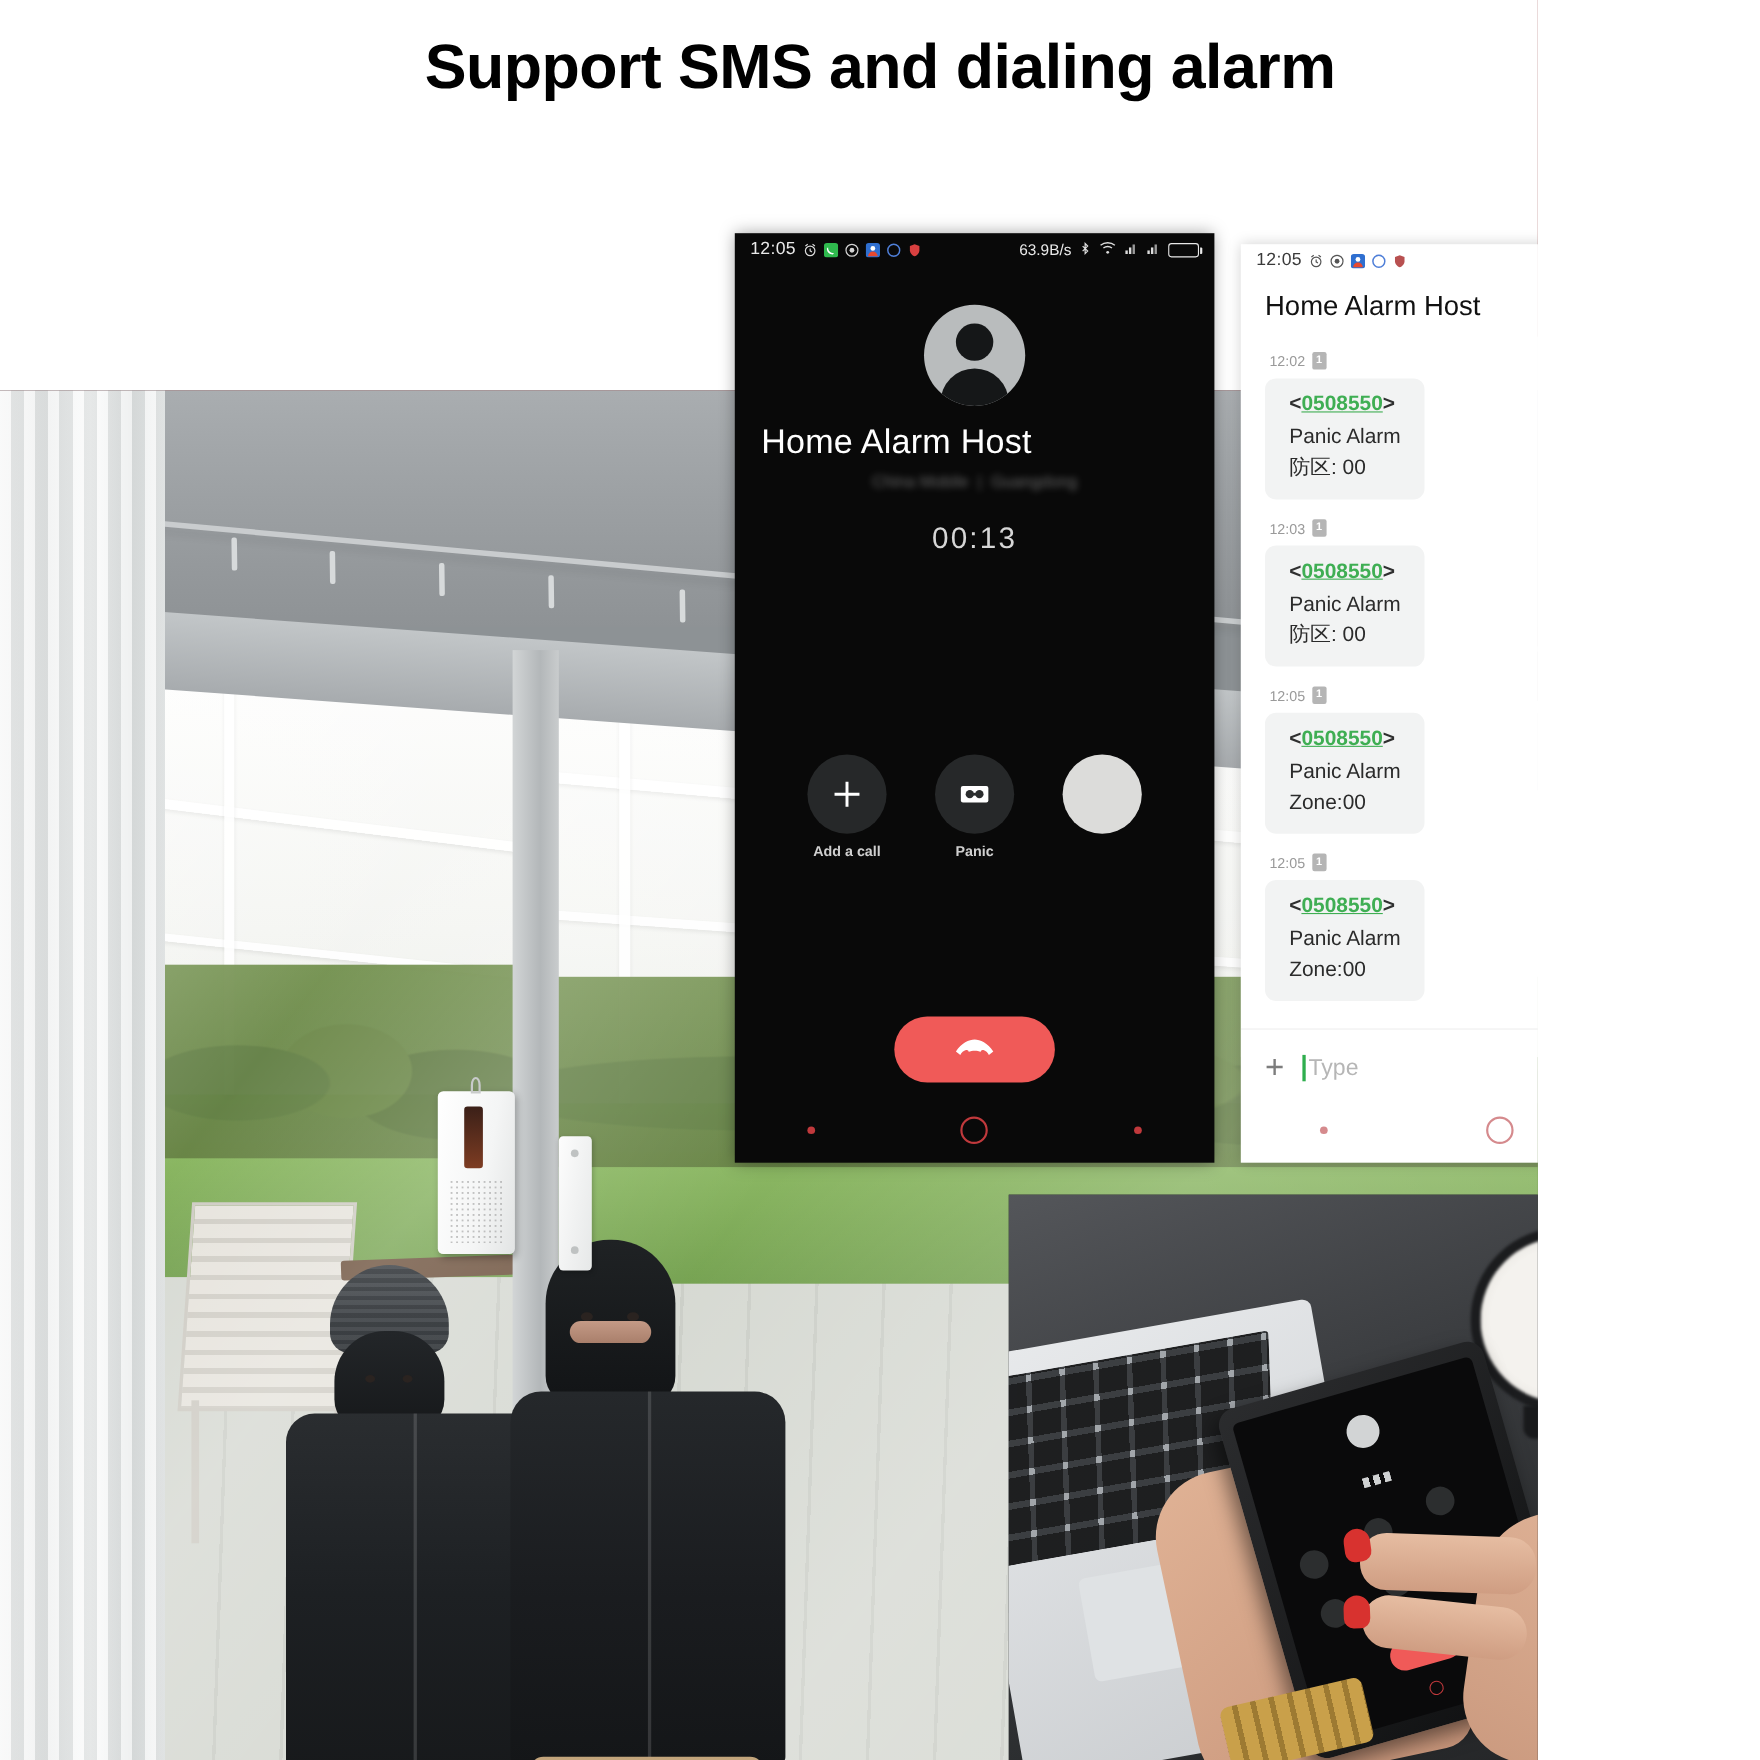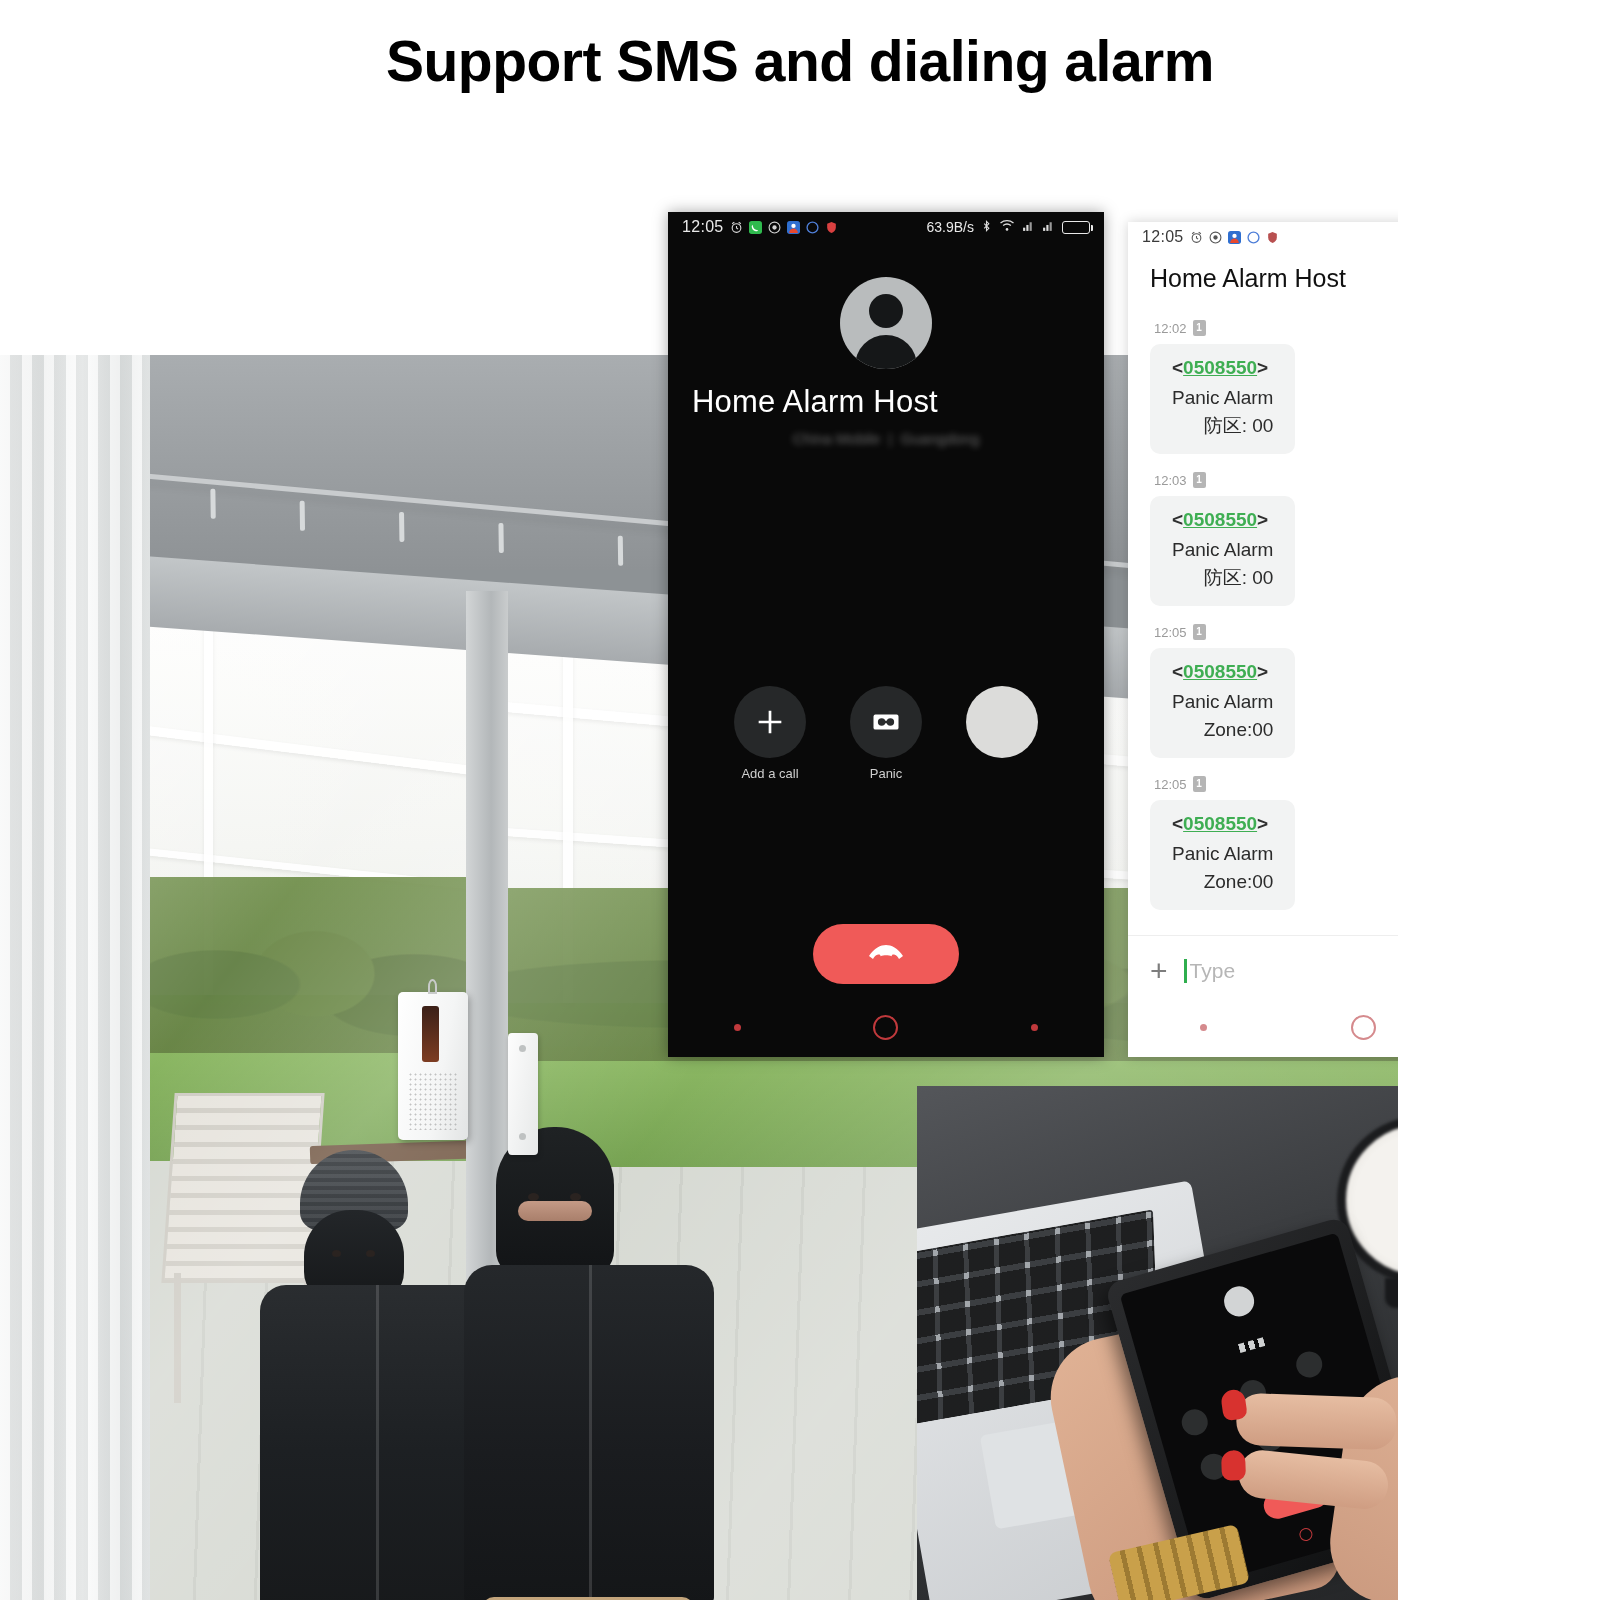--- a/index.html
+++ b/index.html
@@ -160,21 +160,21 @@
       color:rgba(255,255,255,.38); font-size:15px; filter:blur(3.4px); }
   .call-timer { position:absolute; left:0; top:262px; width:100%; text-align:center;
       color:#d6d6d6; font-size:27px; letter-spacing:2px; }
 
   .cbtns { position:absolute; left:0; top:474px; width:100%;
       display:grid; grid-template-columns:repeat(3,1fr); row-gap:24px; padding:0 44px; }
   .cbtn { display:flex; flex-direction:column; align-items:center; }
   .cbtn-circle { width:72px; height:72px; border-radius:50%; background:#262829;
       display:flex; align-items:center; justify-content:center; }
   .cbtn-circle.light { background:#dcdcda; }
-  .cbtn-label { margin-top:8px; color:#cfcfcf; font-size:13px; }
+  .cbtn-label { margin-top:8px; color:#cfcfcf; font-size:13px;font-weight:bold; }
   .end-call { position:absolute; left:50%; top:712px; transform:translateX(-50%);
       width:146px; height:60px; border-radius:30px; background:#f05a58;
       display:flex; align-items:center; justify-content:center; }
   .navbar { position:absolute; left:0; bottom:10px; width:100%; height:40px;
       display:flex; align-items:center; justify-content:space-around; }
   .nav-dot { width:7px; height:7px; border-radius:50%; background:#c0393c; }
   .nav-circle { width:25px; height:25px; border-radius:50%; border:2.2px solid #c0393c; }
 
   
   .phone-sms {
@@ -191,21 +191,21 @@
   .sms-body { position:absolute; left:0; top:84px; width:100%; height:655px;
       background:#fff; padding:14px 22px 0 22px; overflow:hidden; }
   .msg-group { margin-bottom:18px; }
   .msg-time { font-size:13px; color:#9a9a9a; margin:0 0 8px 4px; display:flex; align-items:center; gap:6px; }
   .sim-chip { display:inline-block; width:13px; height:16px; background:#b5b5b5; color:#fff;
       border-radius:2px; font-size:10px; line-height:16px; text-align:center; font-weight:bold; }
   .bubble { display:inline-block; background:#f2f3f3; border-radius:10px; padding:13px 22px 15px 22px;
       min-width:118px; }
   .b-num { color:#2f2f2f; font-size:19px; font-weight:bold; margin-bottom:5px; }
   .b-num u { color:#3fae53; text-decoration:underline; }
-  .b-line { color:#2b2b2b; font-size:19px; line-height:1.45;text-align:right; }
+  .b-line { color:#2b2b2b; font-size:19px; line-height:1.45; }
   .sms-input { position:absolute; left:0; bottom:52px; width:100%; height:70px;
       border-top:1px solid #eee; display:flex; align-items:center; padding:0 22px; gap:16px; }
   .plus-icon { font-size:30px; color:#7d7d7d; font-weight:300; line-height:1; }
   .type-wrap { display:flex; align-items:center; flex:1; }
   .caret { width:3px; height:24px; background:#2fae4e; margin-right:3px; }
   .type-ph { color:#b6b6b6; font-size:21px; }
   .divider-v { width:1px; height:22px; background:#dcdcdc; }
   .sim-badge { width:20px; height:24px; background:#8f9192; color:#fff; border-radius:3px;
       font-size:13px; font-weight:bold; display:flex; align-items:center; justify-content:center; }
   .send-btn { background:#cfe9d6; color:#ffffff; font-size:21px; border-radius:8px;
@@ -439,20 +439,21 @@
       </span>
     </div>
 
     <div class="avatar">
       <div class="avatar-head"></div>
       <div class="avatar-body"></div>
     </div>
 
     <div class="call-name">Home Alarm Host</div>
     <div class="call-sub">China Mobile&nbsp;&nbsp;|&nbsp;&nbsp;Guangdong</div>
+    <div class="call-timer">00:13</div>
 
     <div class="cbtns">
 
       <div class="cbtn">
         <div class="cbtn-circle">
           <svg width="34" height="34" viewBox="0 0 24 24">
               <path d="M12 4v16M4 12h16" stroke="#fff" stroke-width="1.9"></path>
             </svg>
         </div>
         <div class="cbtn-label">Add a call</div>

